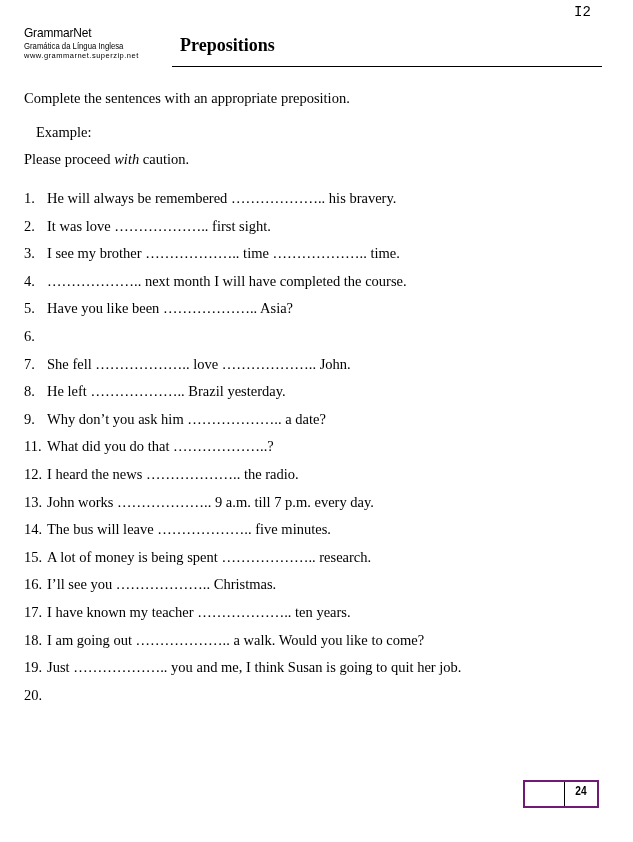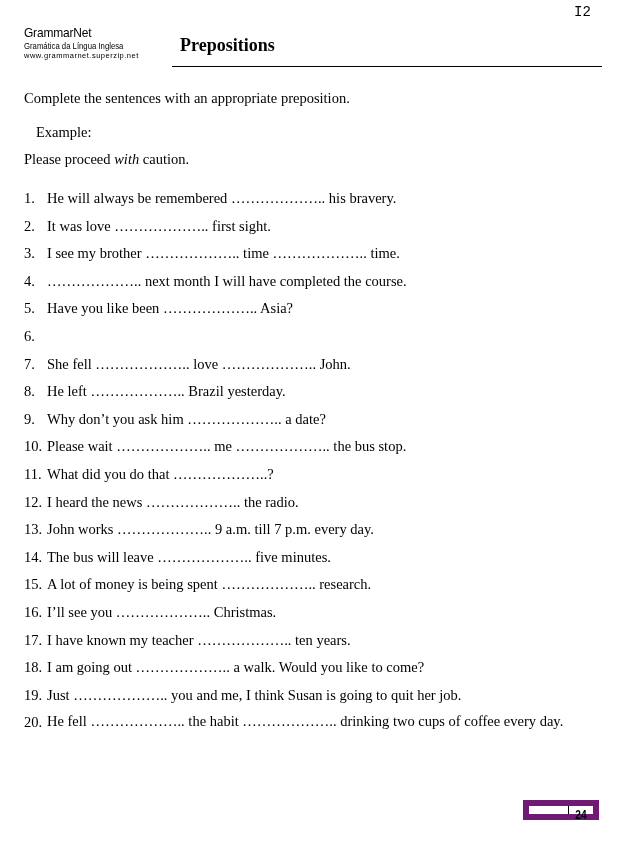--- a/index.html
+++ b/index.html
@@ -14,21 +14,21 @@
   .text { font-family: "Liberation Serif", serif; font-size: 14.5px; position: absolute; left: 24px; white-space: nowrap; }
   .instr { top: 90px; }
   .ex-label { top: 124px; margin-left: 12px; }
   .ex-sent { top: 151px; }
   .items { position: absolute; left: 24px; top: 188px; width: 580px; margin: 0; padding: 0; list-style: none; font-family: "Liberation Serif", serif; font-size: 14.5px; }
   .items li { position: relative; height: 27.6px; line-height: 20px; white-space: nowrap; }
   .items li .num { position: absolute; left: 0; }
   .items li .sent { position: absolute; left: 23px; }
   .items li.wrap { height: 56px; }
   .items li.wrap .sent { white-space: normal; width: 555px; line-height: 27.6px; top: -4px; }
-  .score-box { position: absolute; left: 523px; top: 800px; width: 76px; height: 20px; border: 6px solid #701a75; box-sizing: border-box; display: flex; }
+  .score-box { position: absolute; left: 523px; top: 780px; width: 76px; height: 28px; border: 2px solid #701a75; box-sizing: border-box; display: flex; }
   .score-box .blank { width: 39px; border-right: 1px solid #000; }
   .score-box .total { flex: 1; text-align: center; font-family: "Liberation Sans", sans-serif; font-weight: bold; font-size: 12px; line-height: 18px; transform: scaleX(0.85); }
 </style>
 </head>
 <body>
 
 <div class="page-code">I2</div>
 
 <div class="logo">
   <span class="brand">GrammarNet</span>
@@ -73,24 +73,20 @@
     </li>
   <li>
       <span class="num">8.</span>
       <span class="sent">He left ……………….. Brazil yesterday.</span>
     </li>
   <li>
       <span class="num">9.</span>
       <span class="sent">Why don’t you ask him ……………….. a date?</span>
     </li>
   <li>
-      <span class="num">10.</span>
-      <span class="sent">Please wait ……………….. me ……………….. the bus stop.</span>
-    </li>
-  <li>
       <span class="num">11.</span>
       <span class="sent">What did you do that ………………..?</span>
     </li>
   <li>
       <span class="num">12.</span>
       <span class="sent">I heard the news ……………….. the radio.</span>
     </li>
   <li>
       <span class="num">13.</span>
       <span class="sent">John works ……………….. 9 a.m. till 7 p.m. every day.</span>
@@ -114,20 +110,19 @@
   <li>
       <span class="num">18.</span>
       <span class="sent">I am going out ……………….. a walk. Would you like to come?</span>
     </li>
   <li>
       <span class="num">19.</span>
       <span class="sent">Just ……………….. you and me, I think Susan is going to quit her job.</span>
     </li>
   <li class="wrap">
       <span class="num">20.</span>
-      <span class="sent">He fell ……………….. the habit ……………….. drinking two cups of coffee every day.</span>
     </li>
 </ol>
 
 <div class="score-box">
   <div class="blank"></div>
   <div class="total">24</div>
 </div>
 
 </body></html>

